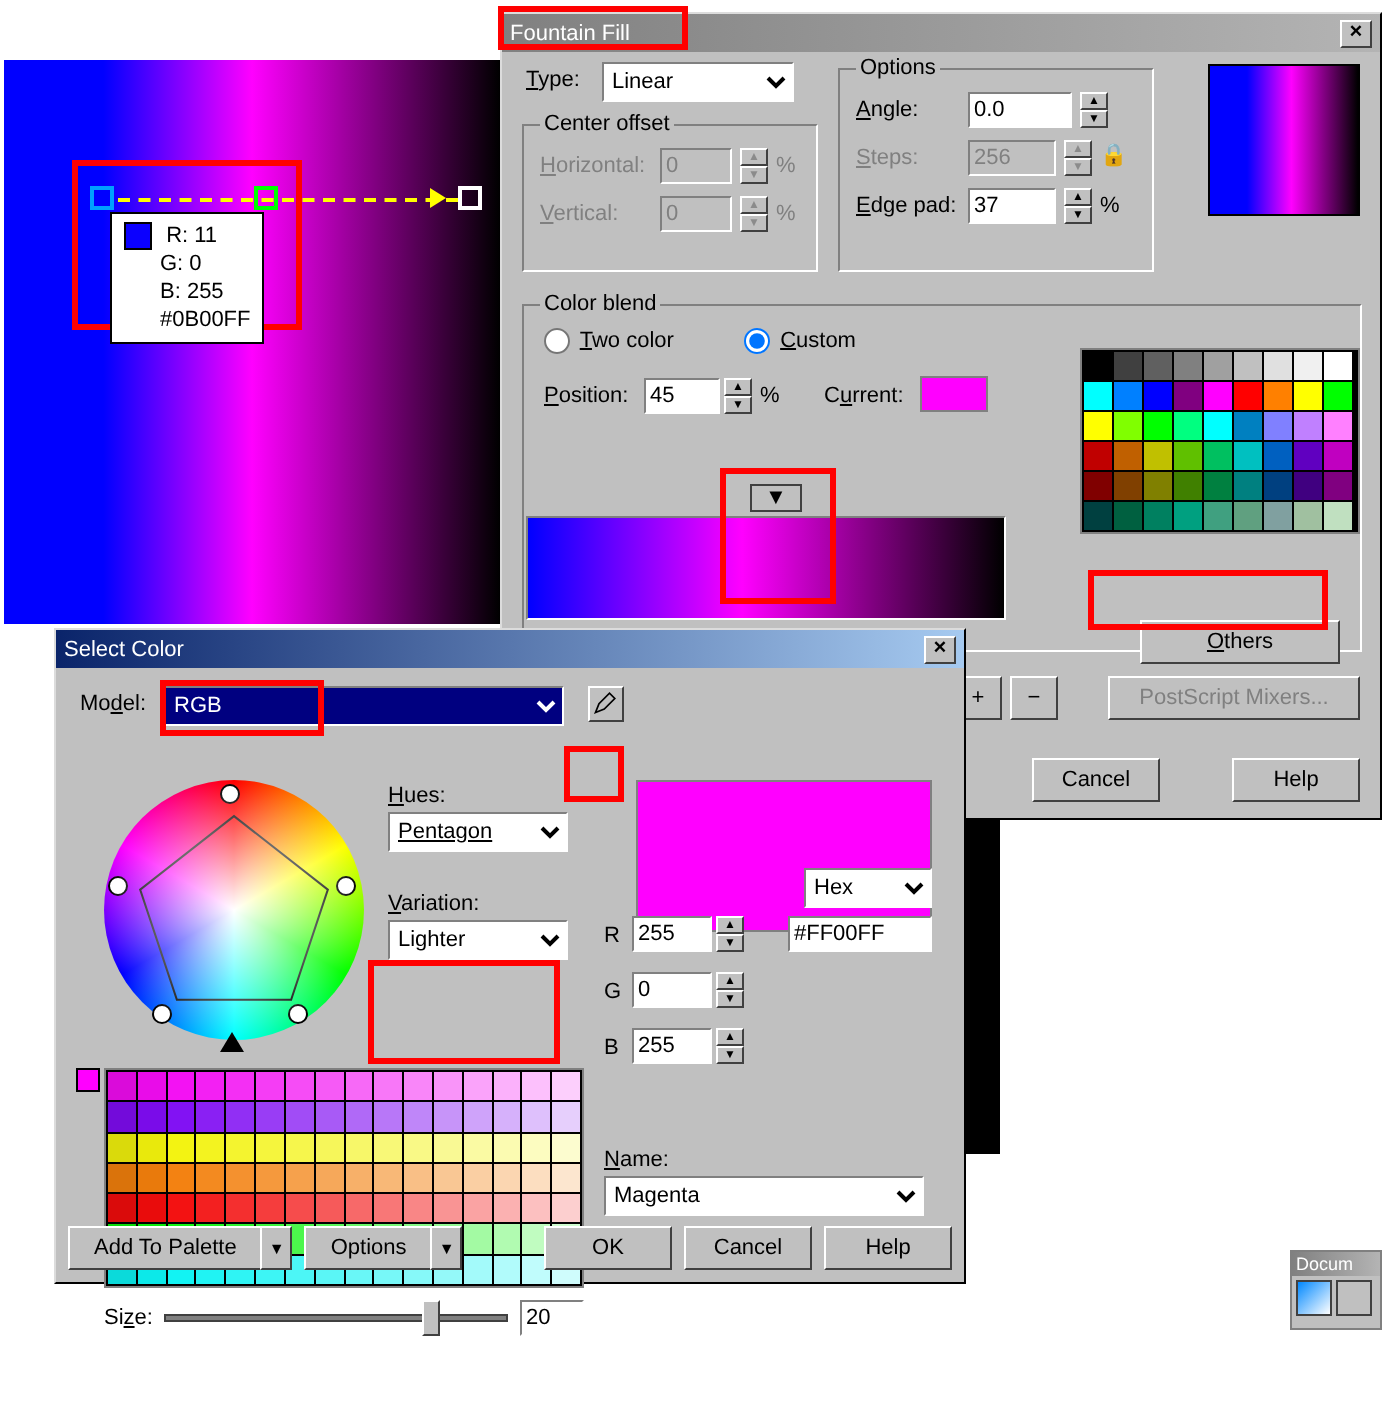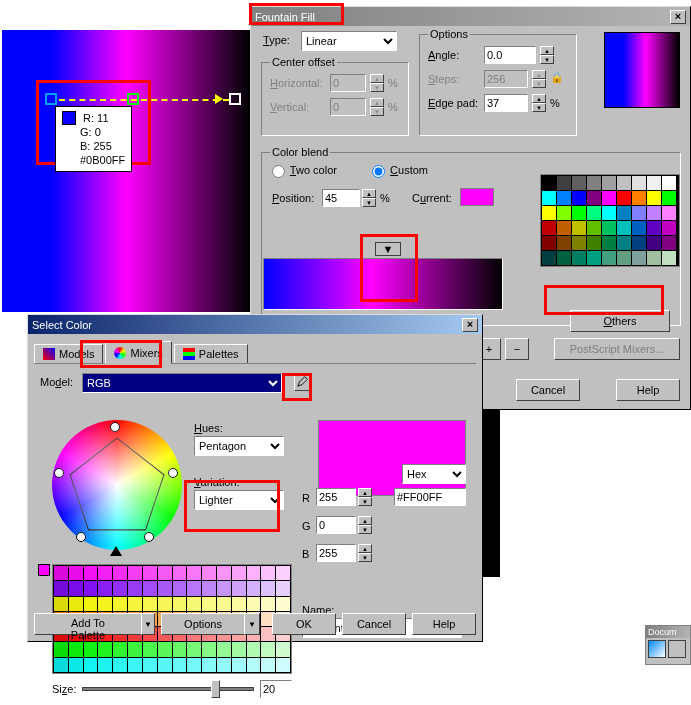--- a/index.html
+++ b/index.html
@@ -76,21 +76,21 @@
   .size-slider { position:absolute; left:18px; top:312px; display:flex; align-items:center; gap:6px; width:240px;}
   .slider-track { flex:1; height:4px; background:#808080; border:1px solid #404040; position:relative;}
   .slider-thumb { width:9px; height:18px; background:#c0c0c0; border:1px solid #fff; border-right-color:#404040; border-bottom-color:#404040; position:absolute; top:-8px; left:75%; }
   
   .eyedrop { width:18px; height:18px; background:#c0c0c0; border:1px solid #fff; border-right-color:#404040; border-bottom-color:#404040; padding:0; }
   
   .current-sample { position:absolute; right:10px; top:52px; width:148px; height:76px; background:#ff00ff; border:1px solid #808080;}
   
   .btn-row-bottom { position:absolute; bottom:6px; left:6px; right:6px; display:flex; gap:6px; align-items:center;}
   .drop-btn { display:flex; }
-  .drop-btn .main { border-right:none; min-width:auto; padding:3px 22px;}
+  .drop-btn .main { border-right:none; min-width:auto; padding:3px 12px;}
   .drop-btn .arr { min-width:auto; width:16px; padding:0; font-size:8px;}
   
   .tooltip-box { position:absolute; background:#fff; border:1px solid #000; padding:4px 6px; z-index:25; line-height:14px;}
   .tooltip-colorswatch { width:14px; height:14px; border:1px solid #000; display:inline-block; vertical-align:top; margin-right:4px; }
   
   .gradient-nodes { position:absolute; z-index:22; }
   .gnode { width:12px; height:12px; border:2px solid; position:absolute; background:transparent;}
   .dashline { position:absolute; height:0; border-top:2px dashed #ffff00; }
   .arrowhead { width:0; height:0; border-left:8px solid #ffff00; border-top:5px solid transparent; border-bottom:5px solid transparent; position:absolute;}
   
@@ -272,34 +272,20 @@
     <button class="btn" style="position:absolute; right:110px; bottom:8px;">Cancel</button>
     <button class="btn" style="position:absolute; right:10px; bottom:8px;">Help</button>
   </div>
 </div>
 
 <div class="dialog selcolor-dlg">
   <div class="titlebar">
     <span class="tb-title">Select Color</span>
     <div class="close-x">×</div>
   </div>
-  <div class="tabs">
-    <div class="tab">
-        <span class="tab-icon" style="background:linear-gradient(45deg,red,blue);"></span>
-        <span>Models</span>
-      </div>
-    <div class="tab active">
-        <span class="tab-icon" style="background:conic-gradient(red,yellow,lime,cyan,blue,magenta,red); border-radius:50%;"></span>
-        <span>Mixers</span>
-      </div>
-    <div class="tab">
-        <span class="tab-icon" style="background:linear-gradient(to bottom,#f00 33%,#0f0 33% 66%,#00f 66%);"></span>
-        <span>Palettes</span>
-      </div>
-  </div>
   <div style="position:relative; height:320px; margin:4px 6px;">
     <span class="lbl" style="position:absolute; left:6px; top:8px;">Mo<span class="underline-char">d</span>el:</span>
     <select class="sel" style="position:absolute; left:48px; top:5px; width:200px; background:#000080; color:#fff;"><option>RGB</option></select>
     <button class="eyedrop" style="position:absolute; left:260px; top:5px;"><svg viewBox="0 0 16 16" width="14" height="14">
           <path d="M2 14l2-5 6-6 3 3-6 6-5 2z" fill="none" stroke="#000"></path>
         </svg></button>
     <div class="current-sample"></div>
 
     <div class="wheel">
       <svg class="pent" viewBox="0 0 100 100">
@@ -307,21 +293,21 @@
         </svg>
       <div class="wheel-node" style="left:58px; top:2px;"></div>
       <div class="wheel-node" style="left:116px; top:48px;"></div>
       <div class="wheel-node" style="left:92px; top:112px;"></div>
       <div class="wheel-node" style="left:24px; top:112px;"></div>
       <div class="wheel-node" style="left:2px; top:48px;"></div>
       <div style="position:absolute; left:58px; bottom:-6px; width:0;height:0;border-left:6px solid transparent;border-right:6px solid transparent;border-bottom:10px solid #000;"></div>
     </div>
 
     <span class="lbl" style="position:absolute; left:160px; top:54px;"><span class="underline-char">H</span>ues:</span>
-    <select class="sel" style="position:absolute; left:160px; top:68px; width:90px;"><option>Pentagon</option></select>
+    <select class="sel" style="position:absolute; left:160px; top:68px; width:90px;text-decoration:underline;"><option>Pentagon</option></select>
 
     <span class="lbl" style="position:absolute; left:160px; top:108px;"><span class="underline-char">V</span>ariation:</span>
     <select class="sel" style="position:absolute; left:160px; top:122px; width:90px;"><option>Lighter</option></select>
 
     <select class="sel" style="position:absolute; right:10px; top:96px; width:64px;"><option>Hex</option></select>
 
     <span class="lbl" style="position:absolute; left:268px; top:124px;">R</span>
     <input class="txt" style="position: absolute; left: 282px; top: 120px; width: 40px;" value="255">
     <span class="spin" style="position:absolute; left:324px; top:120px;">
         <button>▲</button>

